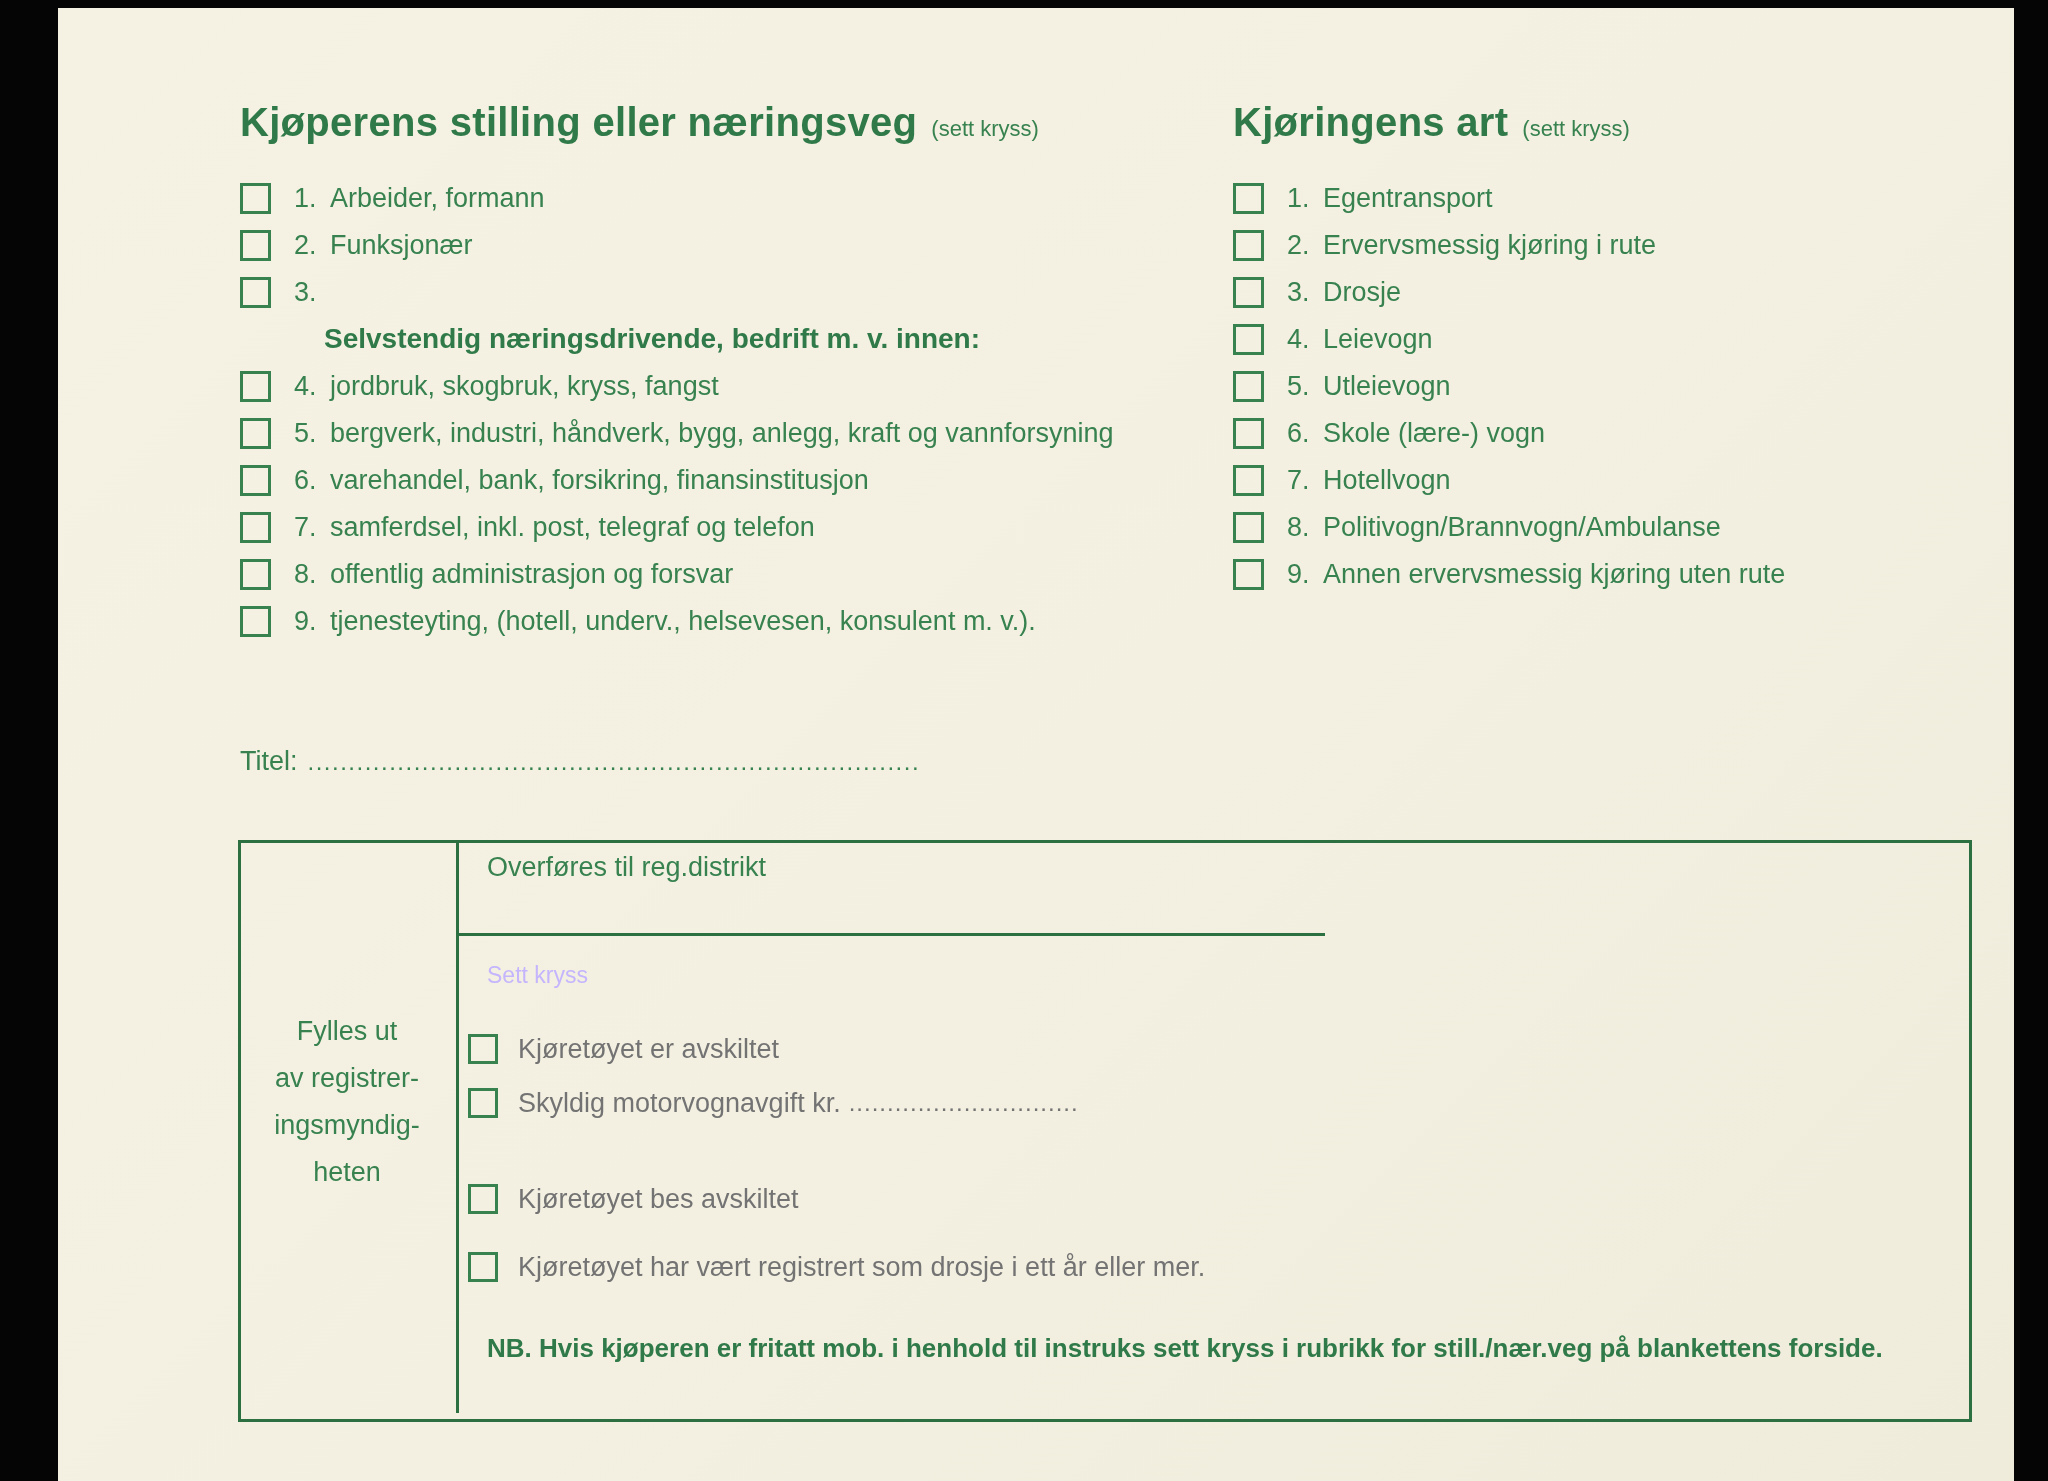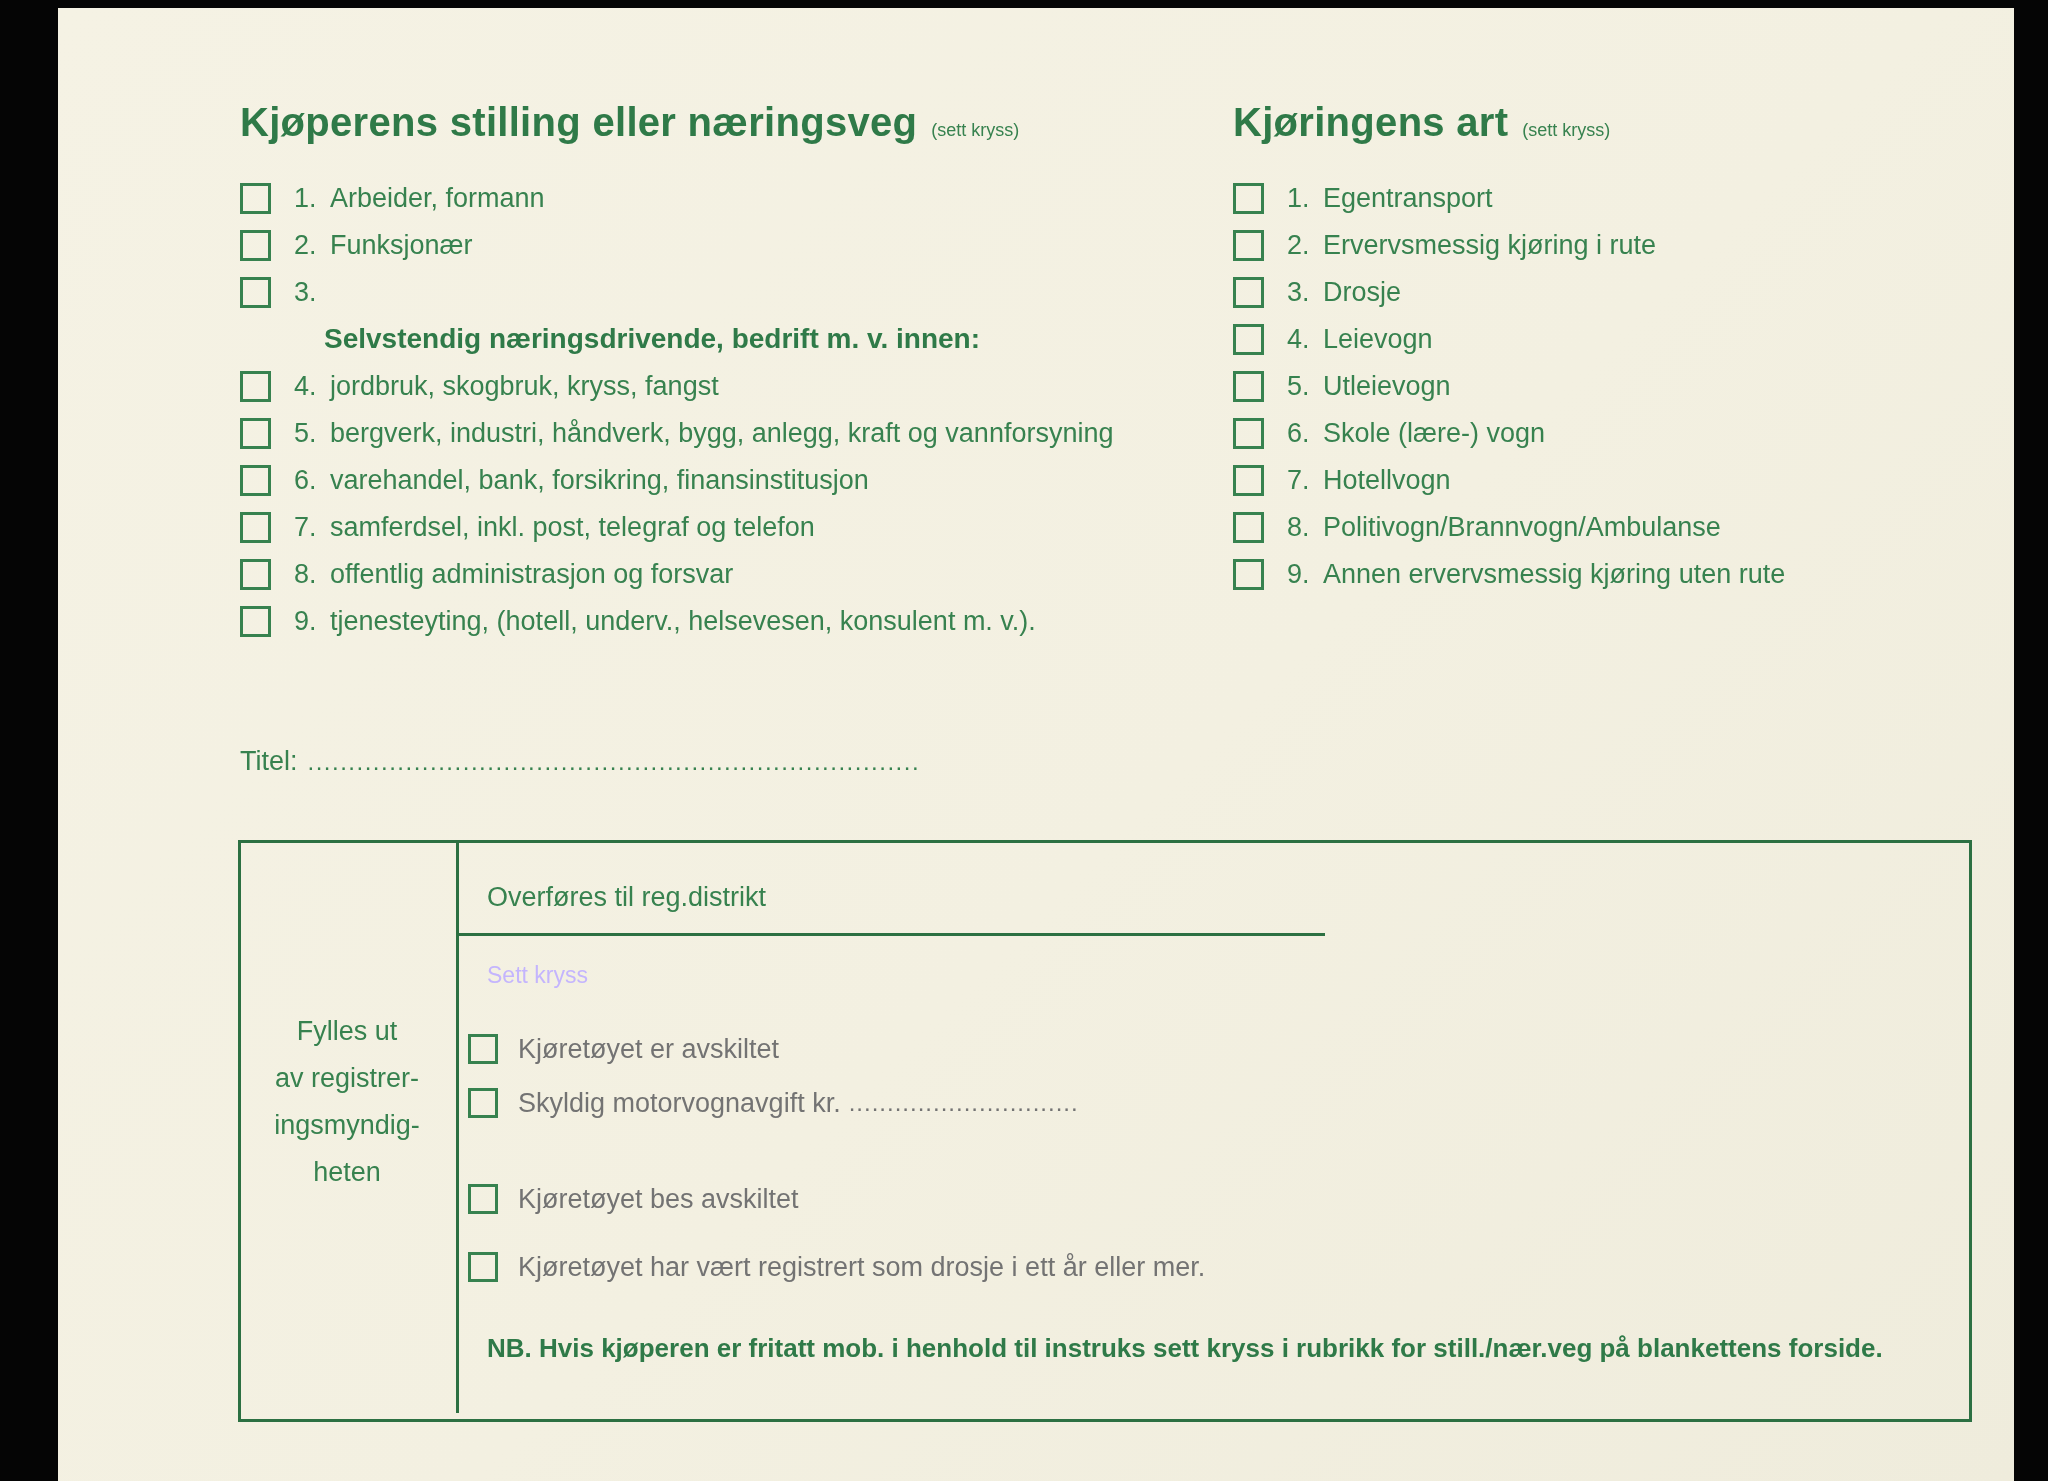--- a/index.html
+++ b/index.html
@@ -6,21 +6,21 @@
   .stage{
     position:relative;width:2048px;height:1481px;background:#050505;overflow:hidden;
     font-family:"Liberation Sans",sans-serif;
   }
   .paper{
     position:absolute;left:58px;top:8px;width:1956px;height:1473px;
     background:linear-gradient(135deg,#f5f2e4 0%,#f3f0e1 55%,#efecdc 100%);
   }
   .hdr{position:absolute;display:flex;align-items:baseline;gap:14px;color:#2f7a48;height:42px;}
   .hdr .t{font-size:40px;font-weight:700;letter-spacing:.3px;}
-  .hdr .h{font-size:18px;font-weight:400;color:#37824f;}
+  .hdr .h{font-size:22px;font-weight:400;color:#37824f;}
   .item{position:absolute;display:flex;align-items:center;height:38px;color:#37824f;font-size:27px;}
   .cb{width:25px;height:25px;border:3px solid #37824f;background:transparent;flex:0 0 auto;}
   .num{width:36px;margin-left:23px;flex:0 0 auto;}
   .lbl{white-space:nowrap;}
   .subhead{position:absolute;height:38px;line-height:38px;font-size:28px;font-weight:700;color:#2f7a48;white-space:nowrap;}
   .titel-row{position:absolute;display:flex;align-items:baseline;color:#37824f;font-size:27px;height:36px;}
   .titel-dots{letter-spacing:1.5px;font-size:24px;margin-left:10px;}
   .box{position:absolute;border:3px solid #2c7042;background:transparent;}
   .vline{position:absolute;background:#2c7042;}
   .hline{position:absolute;background:#2c7042;}
@@ -143,21 +143,21 @@
   </div>
 
   <div class="titel-row" style="left:240px;top:746px;">
     <span>Titel:</span>
     <span class="titel-dots">...........................................................................</span>
   </div>
 
   <div class="box" style="left:238px;top:840px;width:1728px;height:576px;"></div>
   <div class="vline" style="left:456px;top:843px;width:3px;height:570px;"></div>
 
-  <div class="boxtext" style="left:487px;top:852px;margin-top:30px;">Overføres til reg.distrikt</div>
+  <div class="boxtext" style="left:487px;top:852px;">Overføres til reg.distrikt</div>
   <div class="hline" style="left:459px;top:933px;width:866px;height:3px;"></div>
 
   <div class="smalltext" style="left:487px;top:962px;">Sett kryss</div>
 
   <div class="boxlabel" style="left:238px;top:1008px;width:218px;">
     <div>Fylles ut</div>
     <div>av registrer-</div>
     <div>ingsmyndig-</div>
     <div>heten</div>
   </div>

